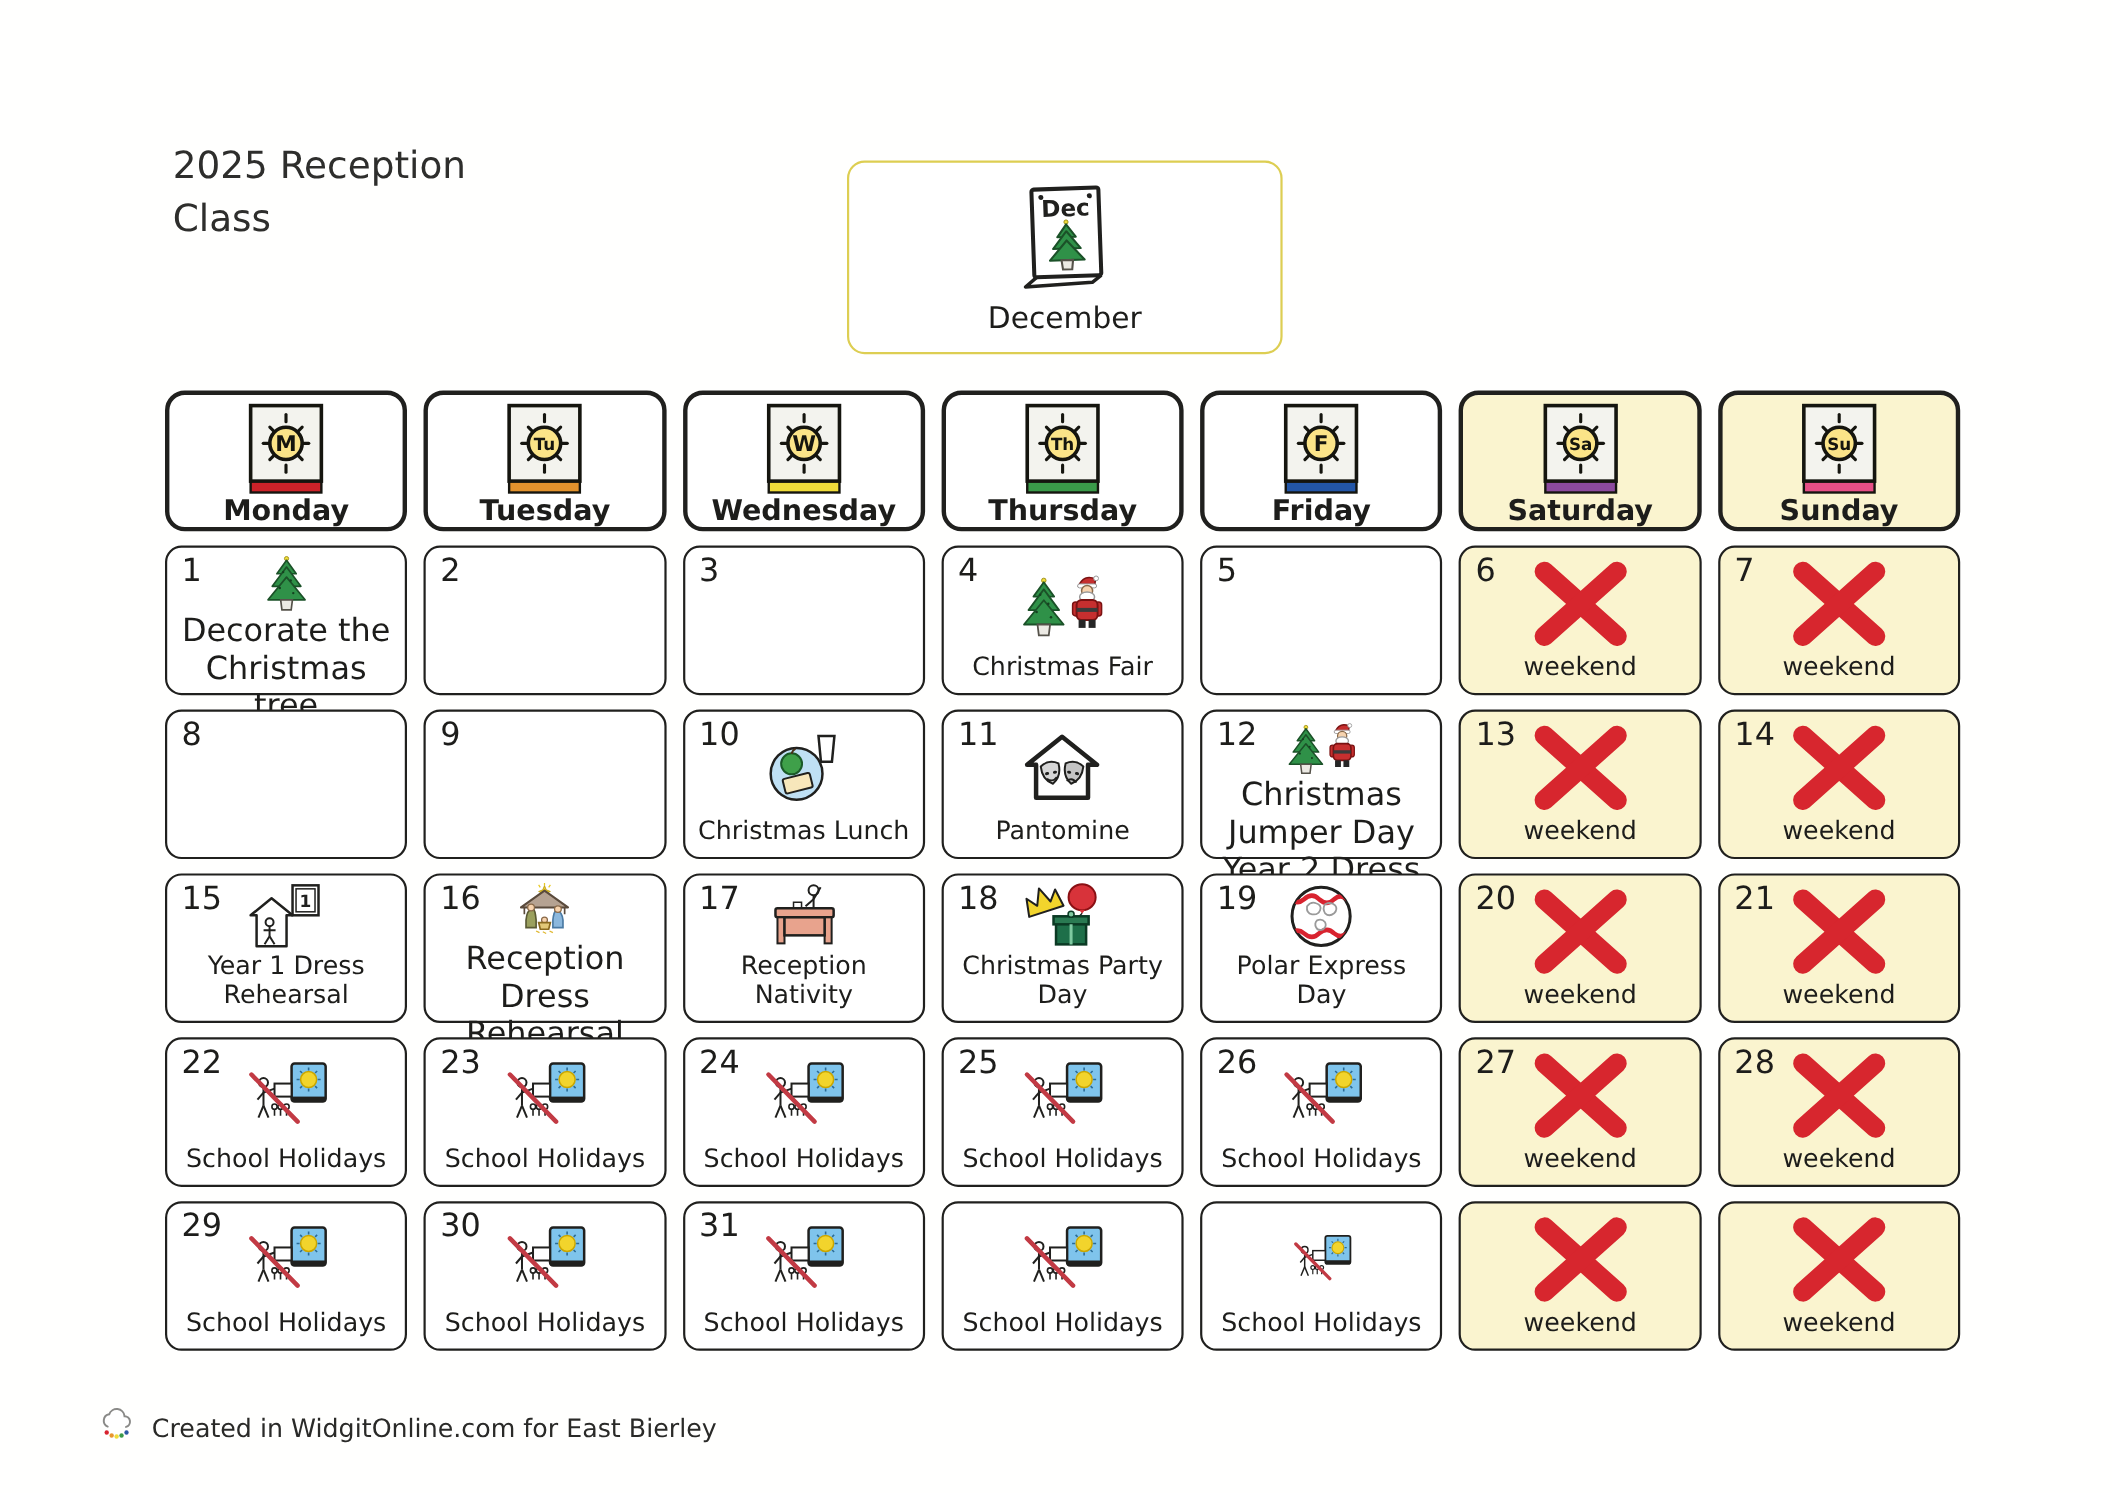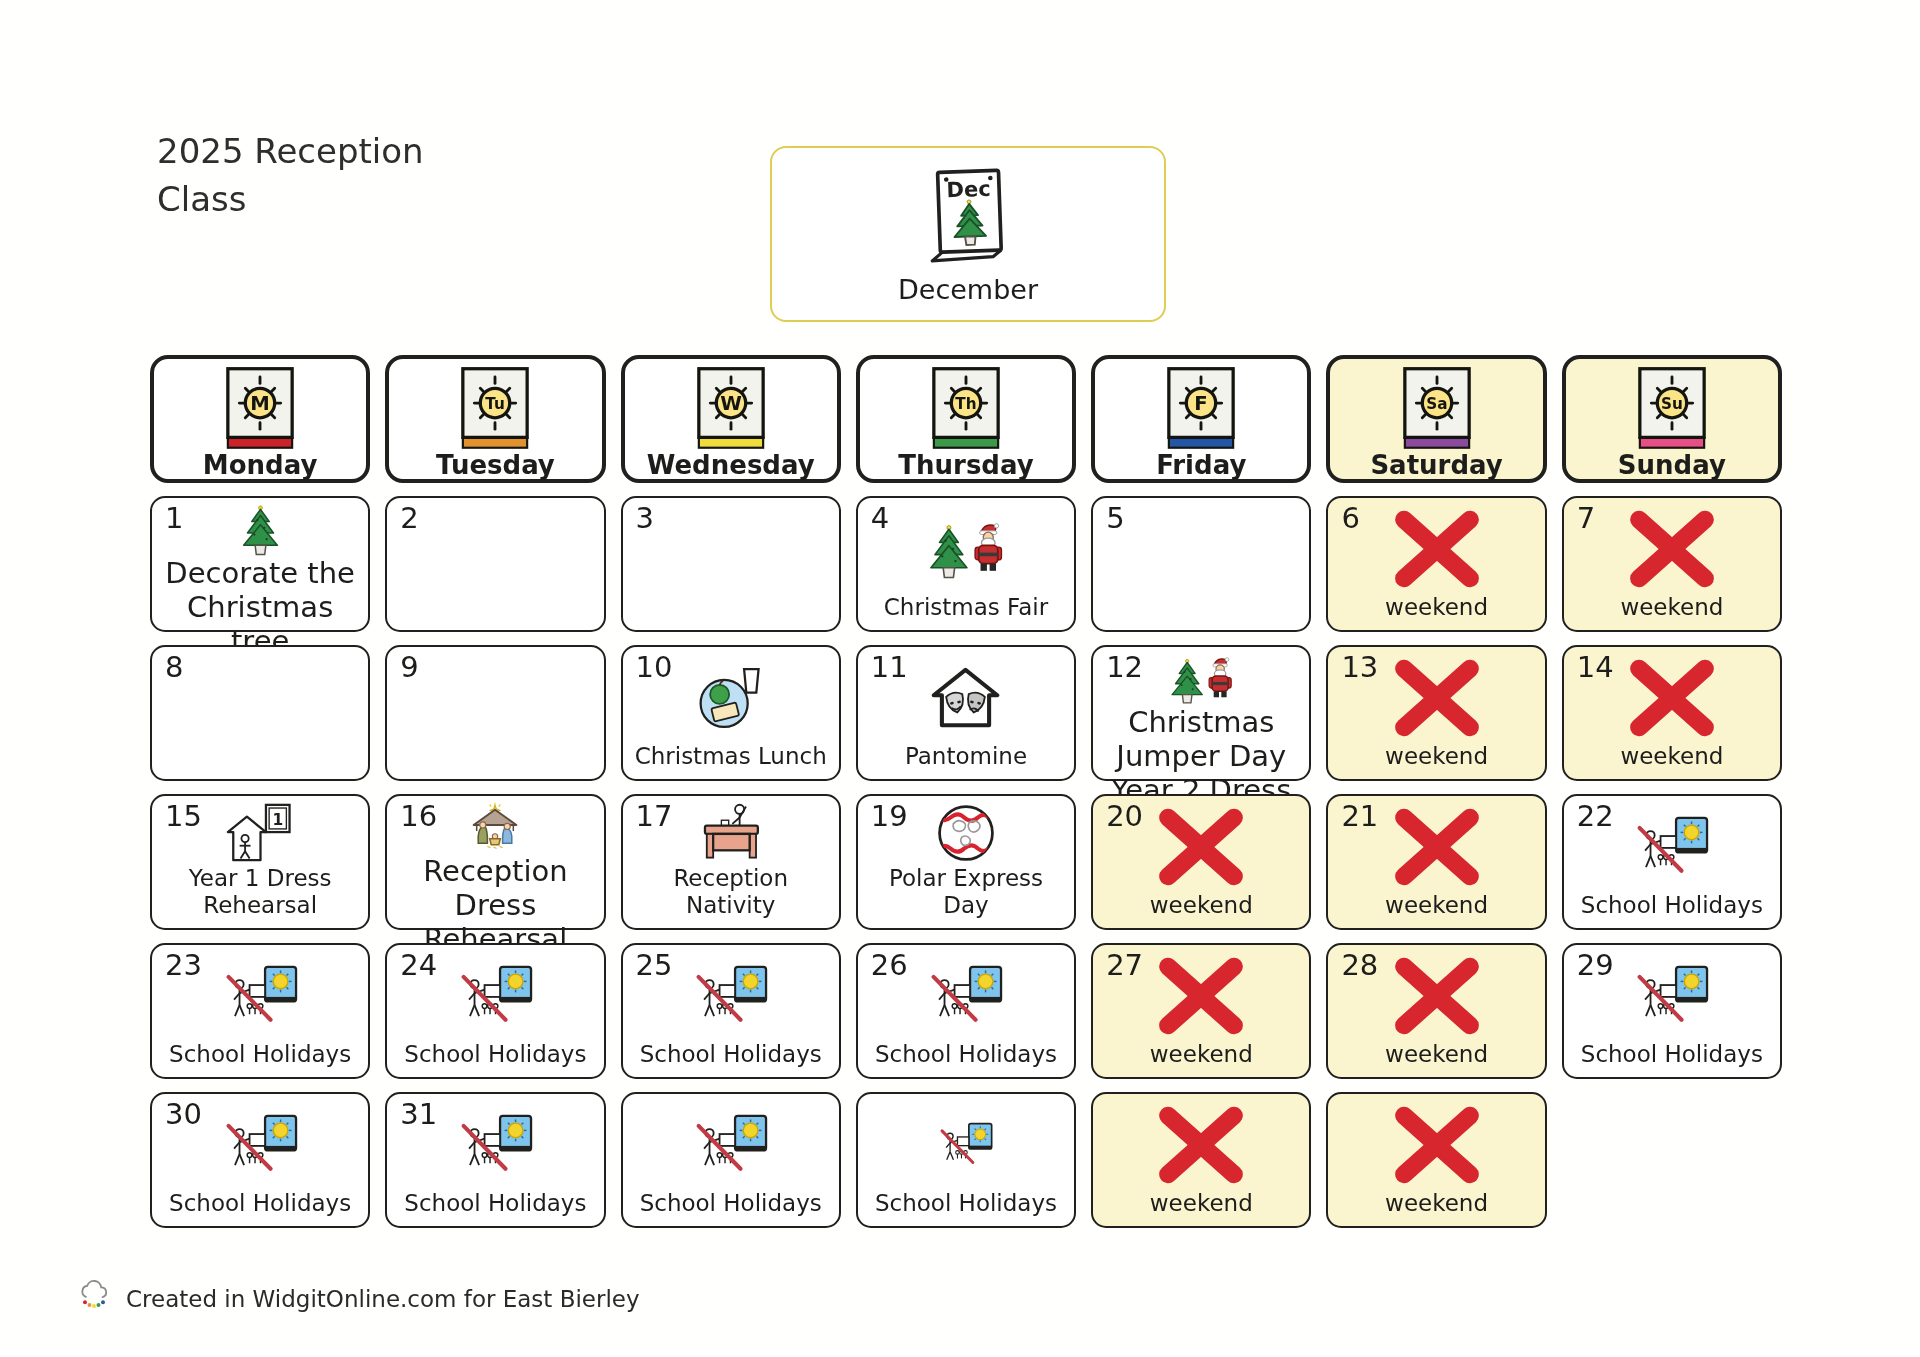--- a/index.html
+++ b/index.html
@@ -16,21 +16,21 @@
        display:flex;flex-direction:column;align-items:center;justify-content:flex-start;padding-top:7px;box-sizing:border-box;}
   .hdr.wk{background:#faf4cf;}
   .hdr-label{font-size:26px;line-height:1;margin-top:1px;font-weight:bold;}
   .cell{position:relative;border:2.3px solid #20201e;border-radius:15px;background:#fff;
         display:flex;flex-direction:column;align-items:center;box-sizing:border-box;}
   .cell.wk{background:#faf4cf;}
   .num{position:absolute;top:6px;left:13px;font-size:29px;line-height:1;}
   .ic{flex:1 1 auto;display:flex;align-items:center;justify-content:center;width:100%;padding-top:6px;}
   .lbl{font-size:23px;line-height:1.18;text-align:center;white-space:pre-line;margin-bottom:9px;padding:0 6px;}
   .lbl.two{font-size:29px;margin-bottom:7px;}
-  .footer{position:absolute;left:0;right:0;top:1278px;display:flex;justify-content:space-between;
+  .footer{position:absolute;left:12px;right:0;top:1278px;display:flex;justify-content:space-between;
           align-items:center;padding:0 48px 0 76px;font-size:23px;color:#2a2a28;}
   .footer-left{display:flex;align-items:center;gap:14px;}
 </style>
 </head>
 <body>
 
 <div class="page">
   <div class="title">
     <div>2025 Reception</div>
     <div>Class</div>
@@ -433,20 +433,38 @@
    <rect x="30" y="20" width="8" height="6" fill="#fff" stroke="#20201e" stroke-width="1.5"></rect>
    <rect x="12" y="26" width="58" height="9" rx="2" fill="#e8a38d" stroke="#20201e" stroke-width="2.5"></rect>
    <rect x="14" y="35" width="7" height="26" fill="#e8a38d" stroke="#20201e" stroke-width="2"></rect>
    <rect x="61" y="35" width="7" height="26" fill="#e8a38d" stroke="#20201e" stroke-width="2"></rect>
    <rect x="21" y="35" width="40" height="18" fill="#e8a38d" stroke="#20201e" stroke-width="2.5"></rect>
           </svg>
         </div>
         <div class="lbl">Reception Nativity</div>
       </div>
       <div class="cell">
+        <div class="num">18</div>
+        <div class="ic">
+          <svg viewBox="0 0 84 68" width="77" height="62">
+   <g transform="rotate(-18 22 22)">
+              <path d="M6 30 L9 12 L17 22 L24 6 L31 22 L39 12 L42 30 Z" fill="#f2d42c" stroke="#20201e" stroke-width="2" stroke-linejoin="round"></path>
+            </g>
+   <ellipse cx="62" cy="15" rx="13.5" ry="13" fill="#d8333a" stroke="#8a1014" stroke-width="2"></ellipse>
+   <polygon points="59,27.5 65,27.5 62,31.5" fill="#d8333a"></polygon>
+   <path d="M62 31 q-6 5 -2 10 q4 5 -3 9" stroke="#20201e" stroke-width="1.5" fill="none"></path>
+   <rect x="36" y="40" width="30" height="22" fill="#1e6f49" stroke="#0b3a24" stroke-width="2.5"></rect>
+   <rect x="33.5" y="34" width="35" height="8" fill="#2a7a52" stroke="#0b3a24" stroke-width="2.5"></rect>
+   <line x1="51" y1="42" x2="51" y2="62" stroke="#7fc9a0" stroke-width="3"></line>
+   <circle cx="51" cy="32" r="3" fill="#7fc9a0" stroke="#0b3a24" stroke-width="1.5"></circle>
+          </svg>
+        </div>
+        <div class="lbl">Christmas Party Day</div>
+      </div>
+      <div class="cell">
         <div class="num">19</div>
         <div class="ic">
           <svg viewBox="0 0 68 68" width="62" height="62">
    <defs>
               <clipPath id="gc">
                 <circle cx="34" cy="34" r="29"></circle>
               </clipPath>
             </defs>
    <circle cx="34" cy="34" r="29" fill="#fff" stroke="#20201e" stroke-width="3"></circle>
    <g clip-path="url(#gc)">

